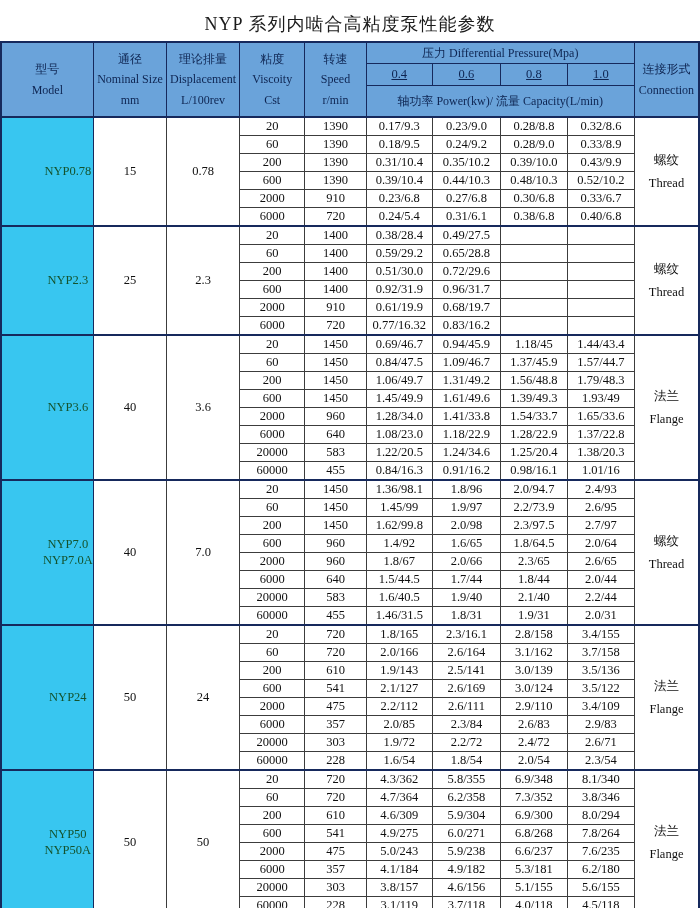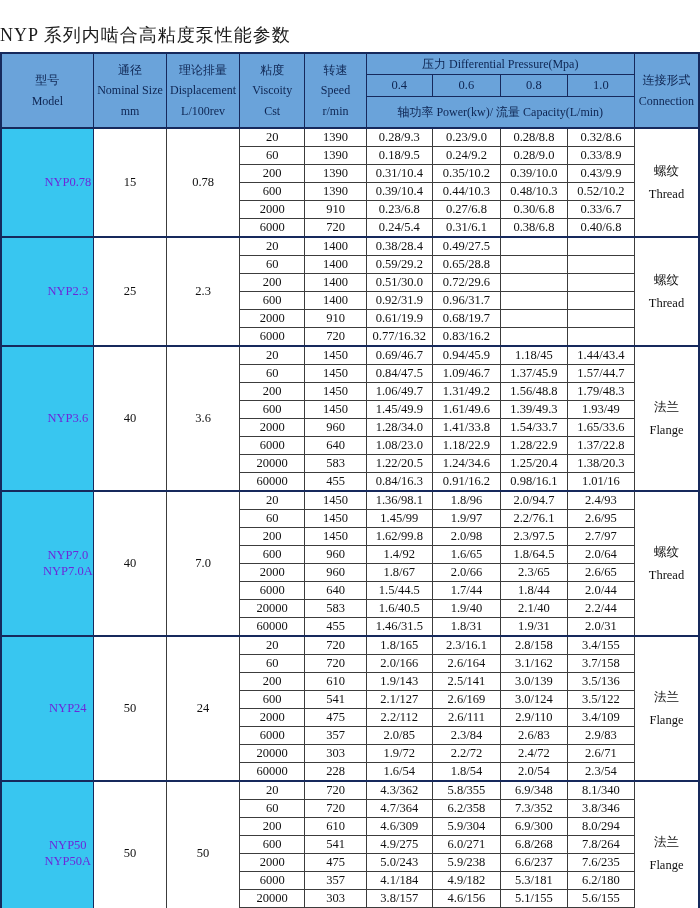--- a/index.html
+++ b/index.html
@@ -8,45 +8,45 @@
     --grid-dark:#16295c;
     --grid-light:#3c3c3c;
     --header-text:#0e2552;
   }
   html,body{margin:0;padding:0;}
   body{
     width:700px;height:908px;overflow:hidden;background:#ffffff;
     font-family:"Liberation Serif","DejaVu Serif",serif;
   }
   .title{
-    font-size:18px;color:#1a1a1a;
-    padding-top:23px;height:24px;line-height:24px;letter-spacing:1px;
+    text-align:center;font-size:18px;color:#1a1a1a;
+    padding-top:12px;height:24px;line-height:24px;letter-spacing:1px;
   }
   table{
     border-collapse:collapse;table-layout:fixed;
     margin:5px auto 0 auto;border:2px solid var(--grid-dark);
   }
   th,td{
     padding:0;text-align:center;vertical-align:middle;
     overflow:hidden;white-space:nowrap;
   }
   thead th{
     background:var(--header-bg);color:var(--header-text);
     border:1px solid var(--grid-dark);font-weight:normal;font-size:12px;
   }
   thead th div{line-height:1.7;}
   thead tr.h-row1 th{height:20px;}
-  thead tr.h-row2 th{height:21px;font-size:12.5px;}
+  thead tr.h-row2 th{height:21px;font-size:12.5px;text-decoration:underline;}
   thead tr.h-row3 th{height:30px;}
   tbody td{
     border:1px solid var(--grid-light);
     height:17px;font-size:12.5px;color:#101010;line-height:1.25;
   }
   tbody td.model{
-    background:var(--model-bg);color:#6d28d9;
+    background:var(--model-bg);color:#14532d;
     border:1px solid var(--grid-dark);font-size:12.5px;padding-left:41px;
   }
   tbody td.connection{line-height:1.8;font-size:12.5px;}
   tbody tr.group-start td{border-top:2px solid var(--grid-dark);}
 </style>
 </head>
 <body>
 
 <div class="title">NYP 系列内啮合高粘度泵性能参数</div>
 
@@ -107,21 +107,21 @@
   </thead>
   <tbody id="table-body">
       <tr class="group-start">
         <td rowspan="6" class="model">
           <div>NYP0.78</div>
         </td>
         <td rowspan="6">15</td>
         <td rowspan="6">0.78</td>
         <td>20</td>
         <td>1390</td>
-        <td>0.28/9.3</td>
+        <td>0.17/9.3</td>
         <td>0.23/9.0</td>
         <td>0.28/8.8</td>
         <td>0.32/8.6</td>
         <td rowspan="6" class="connection">
           <div>螺纹</div>
           <div>Thread</div>
         </td>
       </tr>
       <tr>
         <td>60</td>
@@ -309,21 +309,21 @@
         <td rowspan="8" class="connection">
           <div>螺纹</div>
           <div>Thread</div>
         </td>
       </tr>
       <tr>
         <td>60</td>
         <td>1450</td>
         <td>1.45/99</td>
         <td>1.9/97</td>
-        <td>2.2/76.1</td>
+        <td>2.2/73.9</td>
         <td>2.6/95</td>
       </tr>
       <tr>
         <td>200</td>
         <td>1450</td>
         <td>1.62/99.8</td>
         <td>2.0/98</td>
         <td>2.3/97.5</td>
         <td>2.7/97</td>
       </tr>

